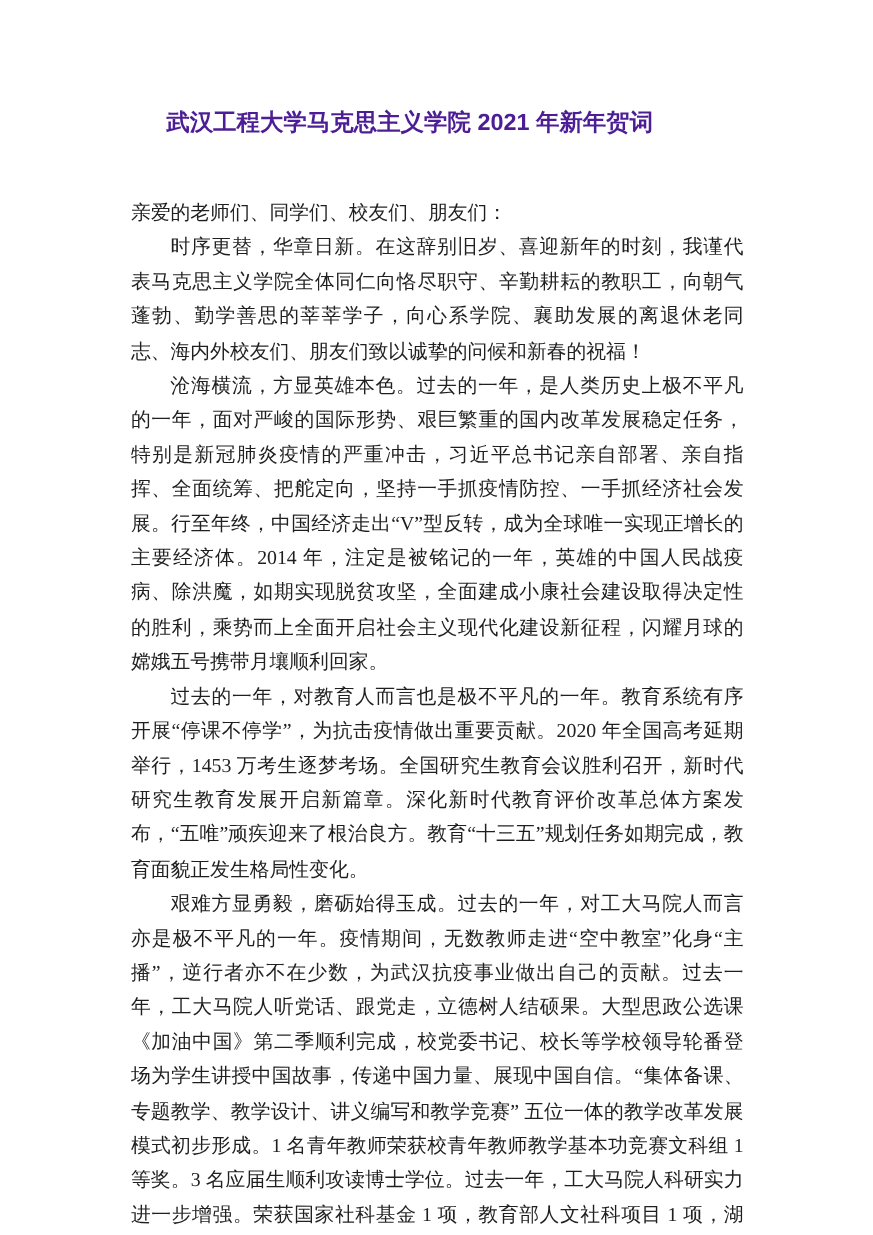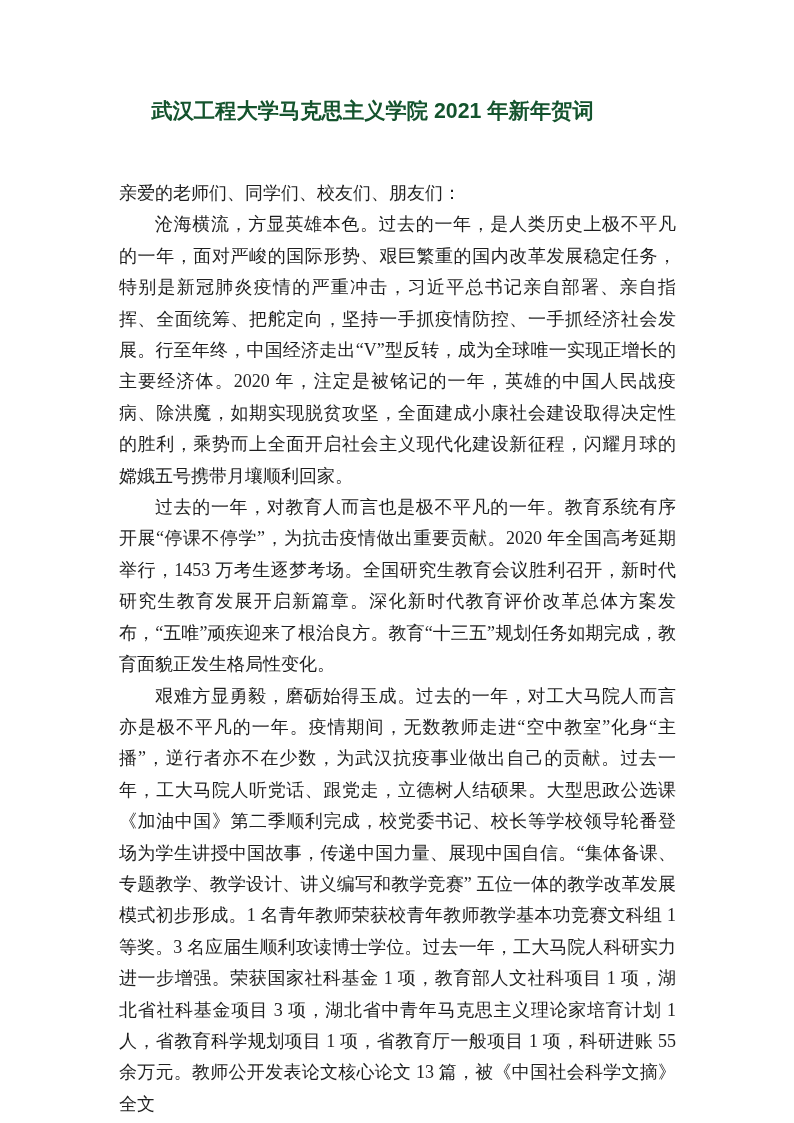--- a/index.html
+++ b/index.html
@@ -19,21 +19,21 @@
     left: 119px;
     top: 96px;
     width: 557px;
   }
   .title {
     margin: 0;
     font-family: "Liberation Sans", "DejaVu Sans", sans-serif;
     font-weight: 700;
     font-size: 21.3px;
     line-height: 30px;
-    color: #14532d;
+    color: #4c1d95;
     text-align: center;
     transform: translateX(-25px);
     white-space: nowrap;
   }
   .body-text {
     margin-top: 52px;
     font-family: "Liberation Serif", "DejaVu Serif", serif;
     font-size: 18px;
     line-height: 31.4px;
     color: #1f1f1f;
@@ -49,18 +49,19 @@
   }
 </style>
 </head>
 <body>
 
 <div class="page">
   <div class="content">
     <h1 class="title">武汉工程大学马克思主义学院 2021 年新年贺词</h1>
     <div class="body-text">
       <p class="salutation">亲爱的老师们、同学们、校友们、朋友们：</p>
-      <p class="para">沧海横流，方显英雄本色。过去的一年，是人类历史上极不平凡的一年，面对严峻的国际形势、艰巨繁重的国内改革发展稳定任务，特别是新冠肺炎疫情的严重冲击，习近平总书记亲自部署、亲自指挥、全面统筹、把舵定向，坚持一手抓疫情防控、一手抓经济社会发展。行至年终，中国经济走出“V”型反转，成为全球唯一实现正增长的主要经济体。2020 年，注定是被铭记的一年，英雄的中国人民战疫病、除洪魔，如期实现脱贫攻坚，全面建成小康社会建设取得决定性的胜利，乘势而上全面开启社会主义现代化建设新征程，闪耀月球的嫦娥五号携带月壤顺利回家。</p>
+      <p class="para">时序更替，华章日新。在这辞别旧岁、喜迎新年的时刻，我谨代表马克思主义学院全体同仁向恪尽职守、辛勤耕耘的教职工，向朝气蓬勃、勤学善思的莘莘学子，向心系学院、襄助发展的离退休老同志、海内外校友们、朋友们致以诚挚的问候和新春的祝福！</p>
+      <p class="para">沧海横流，方显英雄本色。过去的一年，是人类历史上极不平凡的一年，面对严峻的国际形势、艰巨繁重的国内改革发展稳定任务，特别是新冠肺炎疫情的严重冲击，习近平总书记亲自部署、亲自指挥、全面统筹、把舵定向，坚持一手抓疫情防控、一手抓经济社会发展。行至年终，中国经济走出“V”型反转，成为全球唯一实现正增长的主要经济体。2014 年，注定是被铭记的一年，英雄的中国人民战疫病、除洪魔，如期实现脱贫攻坚，全面建成小康社会建设取得决定性的胜利，乘势而上全面开启社会主义现代化建设新征程，闪耀月球的嫦娥五号携带月壤顺利回家。</p>
       <p class="para">过去的一年，对教育人而言也是极不平凡的一年。教育系统有序开展“停课不停学”，为抗击疫情做出重要贡献。2020 年全国高考延期举行，1453 万考生逐梦考场。全国研究生教育会议胜利召开，新时代研究生教育发展开启新篇章。深化新时代教育评价改革总体方案发布，“五唯”顽疾迎来了根治良方。教育“十三五”规划任务如期完成，教育面貌正发生格局性变化。</p>
       <p class="para">艰难方显勇毅，磨砺始得玉成。过去的一年，对工大马院人而言亦是极不平凡的一年。疫情期间，无数教师走进“空中教室”化身“主播”，逆行者亦不在少数，为武汉抗疫事业做出自己的贡献。过去一年，工大马院人听党话、跟党走，立德树人结硕果。大型思政公选课《加油中国》第二季顺利完成，校党委书记、校长等学校领导轮番登场为学生讲授中国故事，传递中国力量、展现中国自信。“集体备课、专题教学、教学设计、讲义编写和教学竞赛” 五位一体的教学改革发展模式初步形成。1 名青年教师荣获校青年教师教学基本功竞赛文科组 1 等奖。3 名应届生顺利攻读博士学位。过去一年，工大马院人科研实力进一步增强。荣获国家社科基金 1 项，教育部人文社科项目 1 项，湖北省社科基金项目 3 项，湖北省中青年马克思主义理论家培育计划 1 人，省教育科学规划项目 1 项，省教育厅一般项目 1 项，科研进账 55 余万元。教师公开发表论文核心论文 13 篇，被《中国社会科学文摘》全文</p>
     </div>
   </div>
 </div>
 
 </body></html>

